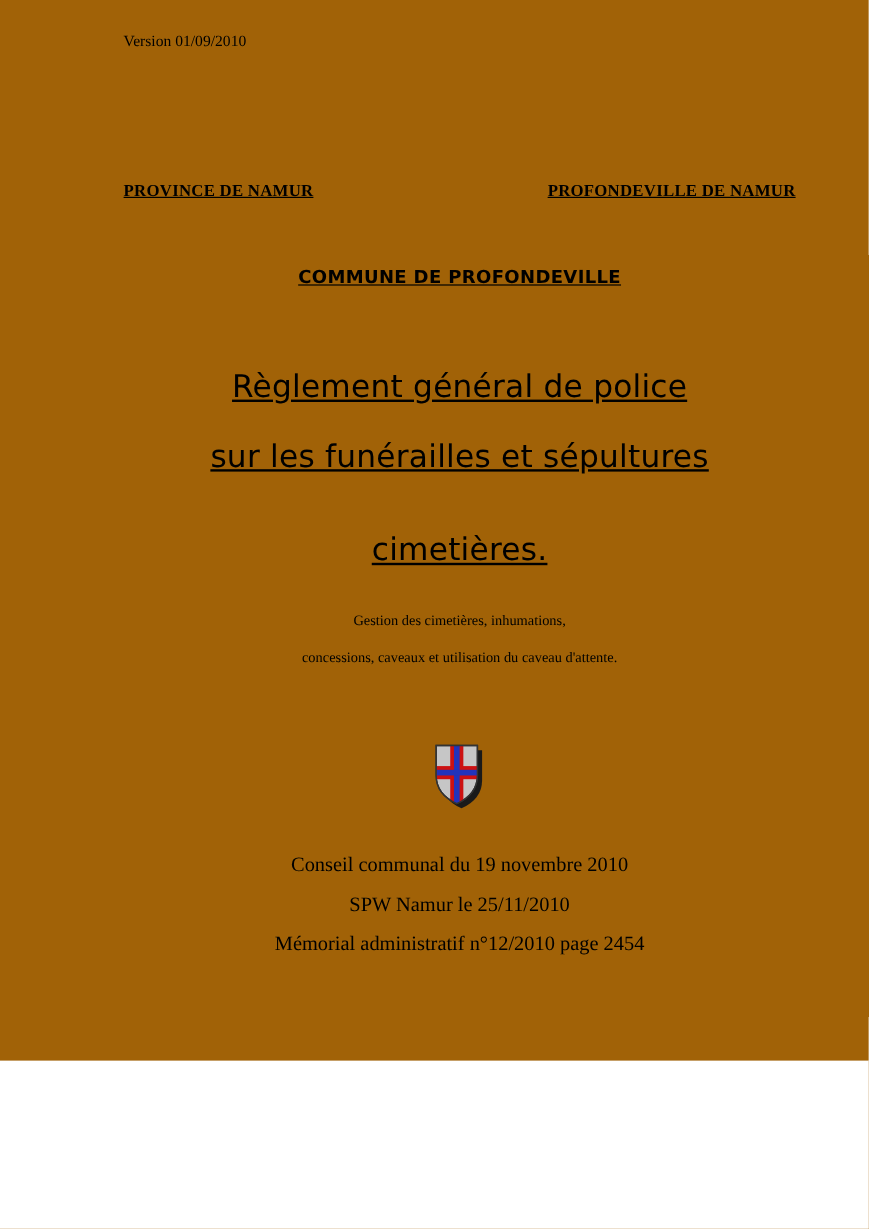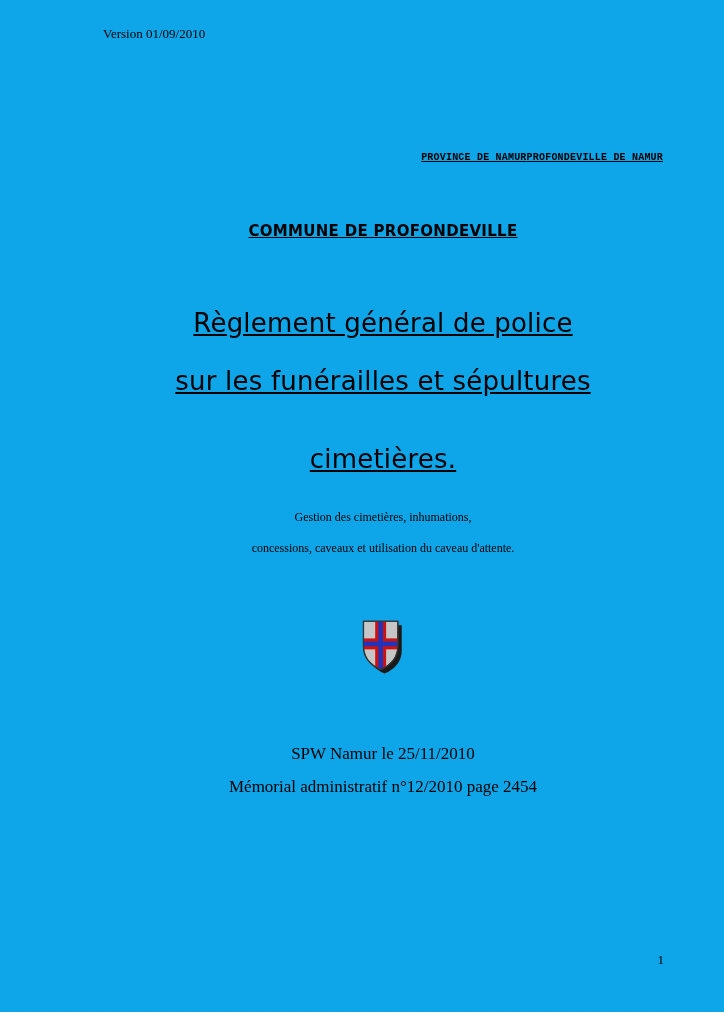--- a/index.html
+++ b/index.html
@@ -3,43 +3,43 @@
 <meta charset="utf-8">
 <style>
   html, body {
     margin: 0;
     padding: 0;
     background: #ffffff;
   }
   .page {
     position: relative;
     width: 724px;
-    height: 1012px;
-    background: #0ea5e9;
+    height: 884px;
+    background: #a16207;
     overflow: hidden;
     font-family: "Liberation Serif", serif;
     color: #000000;
   }
   .version {
     position: absolute;
     left: 103px;
     top: 26px;
     font-size: 13px;
     font-family: "Liberation Serif", serif;
   }
   .header-row {
     position: absolute;
     left: 103px;
     top: 152px;
     width: 560px;
     display: flex;
-    justify-content: flex-end;
-    font-family: Liberation Mono, monospace;
+    justify-content: space-between;
+    font-family: Liberation Serif, serif;
     font-weight: bold;
-    font-size: 10px;
+    font-size: 14px;
     letter-spacing: 0.2px;
   }
   .header-row span {
     text-decoration: underline;
   }
   .commune {
     position: absolute;
     left: 103px;
     top: 222px;
     width: 560px;
@@ -147,18 +147,19 @@
         <rect x="7" y="26" width="44" height="14" fill="#cc1111"></rect>
 
         <rect x="26" y="4" width="6" height="62" fill="#2233bb"></rect>
         <rect x="7" y="30" width="44" height="6" fill="#2233bb"></rect>
       </g>
 
       <path d="M7 4 H51 V36 Q51 56 29 66 Q7 56 7 36 Z" fill="none" stroke="#333333" stroke-width="1.5"></path>
     </svg>
   </div>
 
+  <div class="footer-line footer-1">Conseil communal du 19 novembre 2010</div>
   <div class="footer-line footer-2">SPW Namur le 25/11/2010</div>
   <div class="footer-line footer-3">Mémorial administratif n°12/2010 page 2454</div>
 
   <div class="page-number">1</div>
 
 </div>
 
 </body></html>

